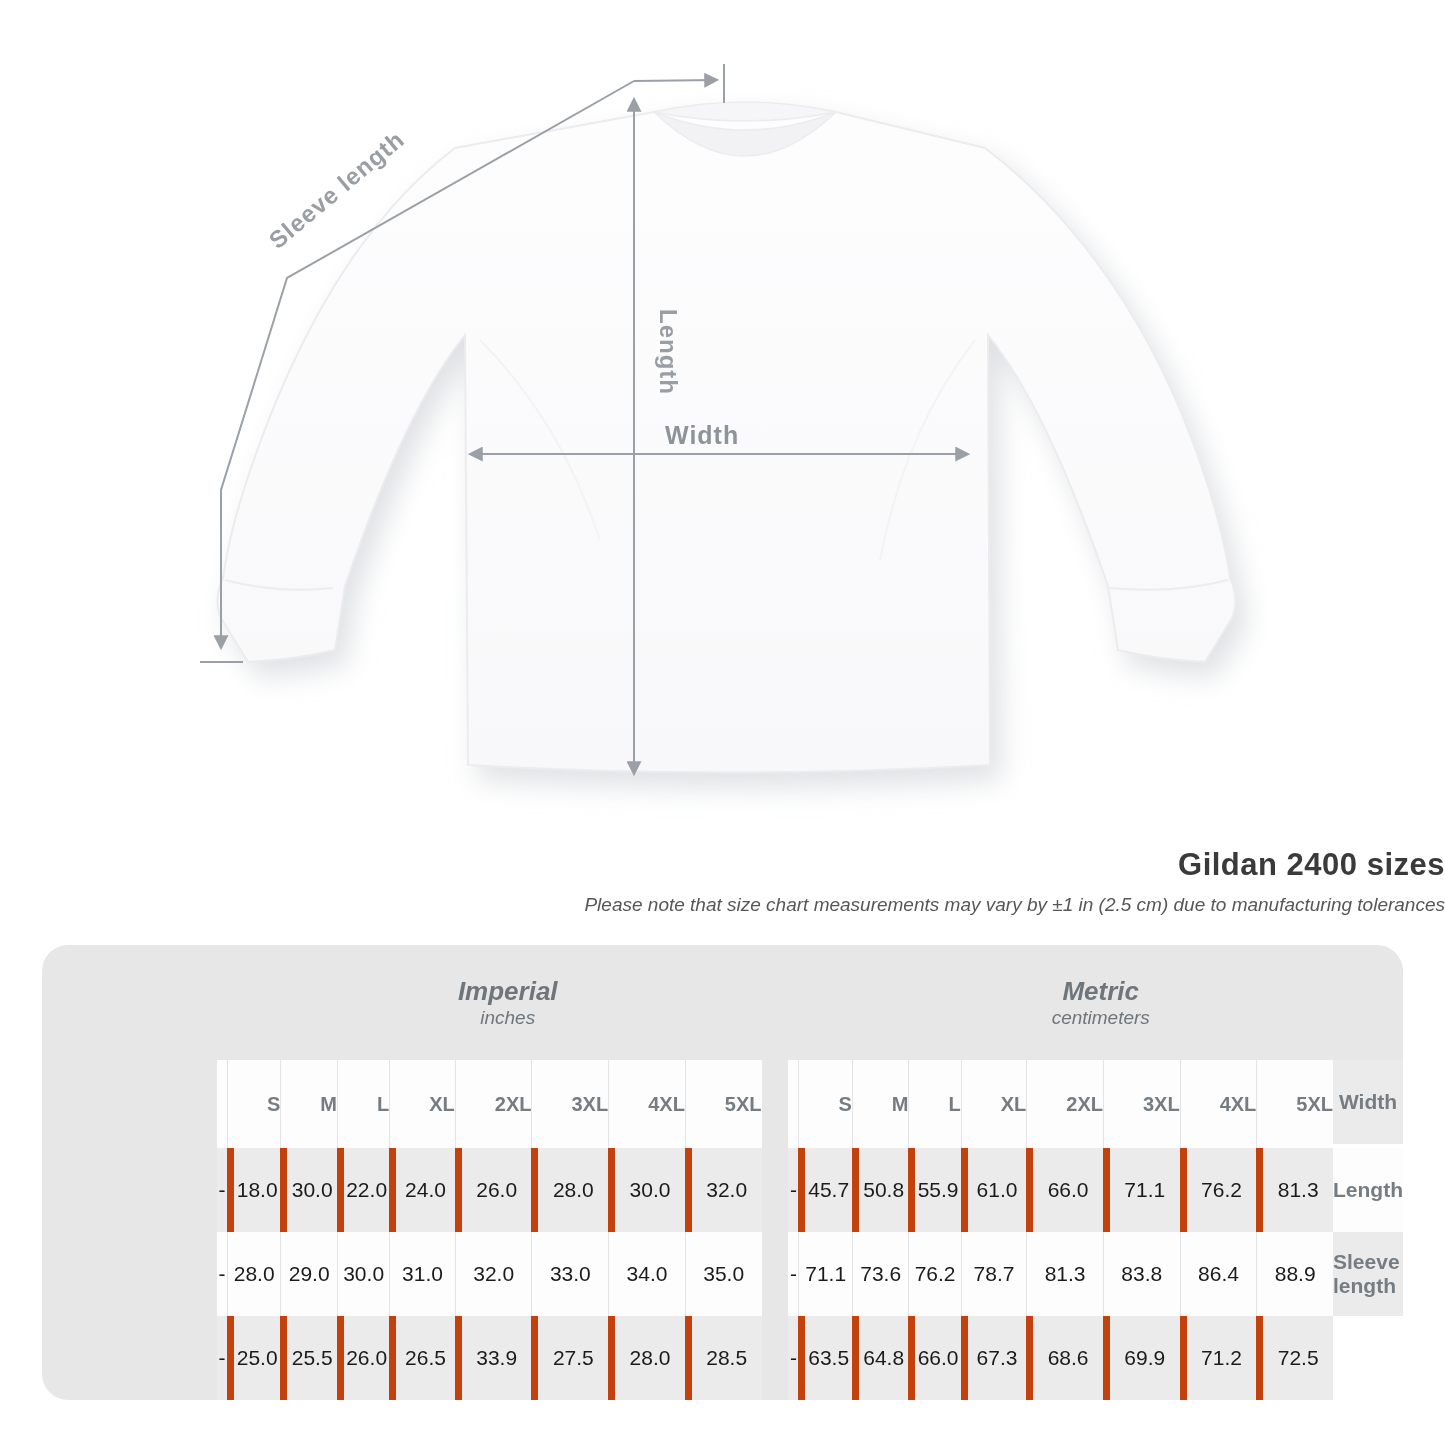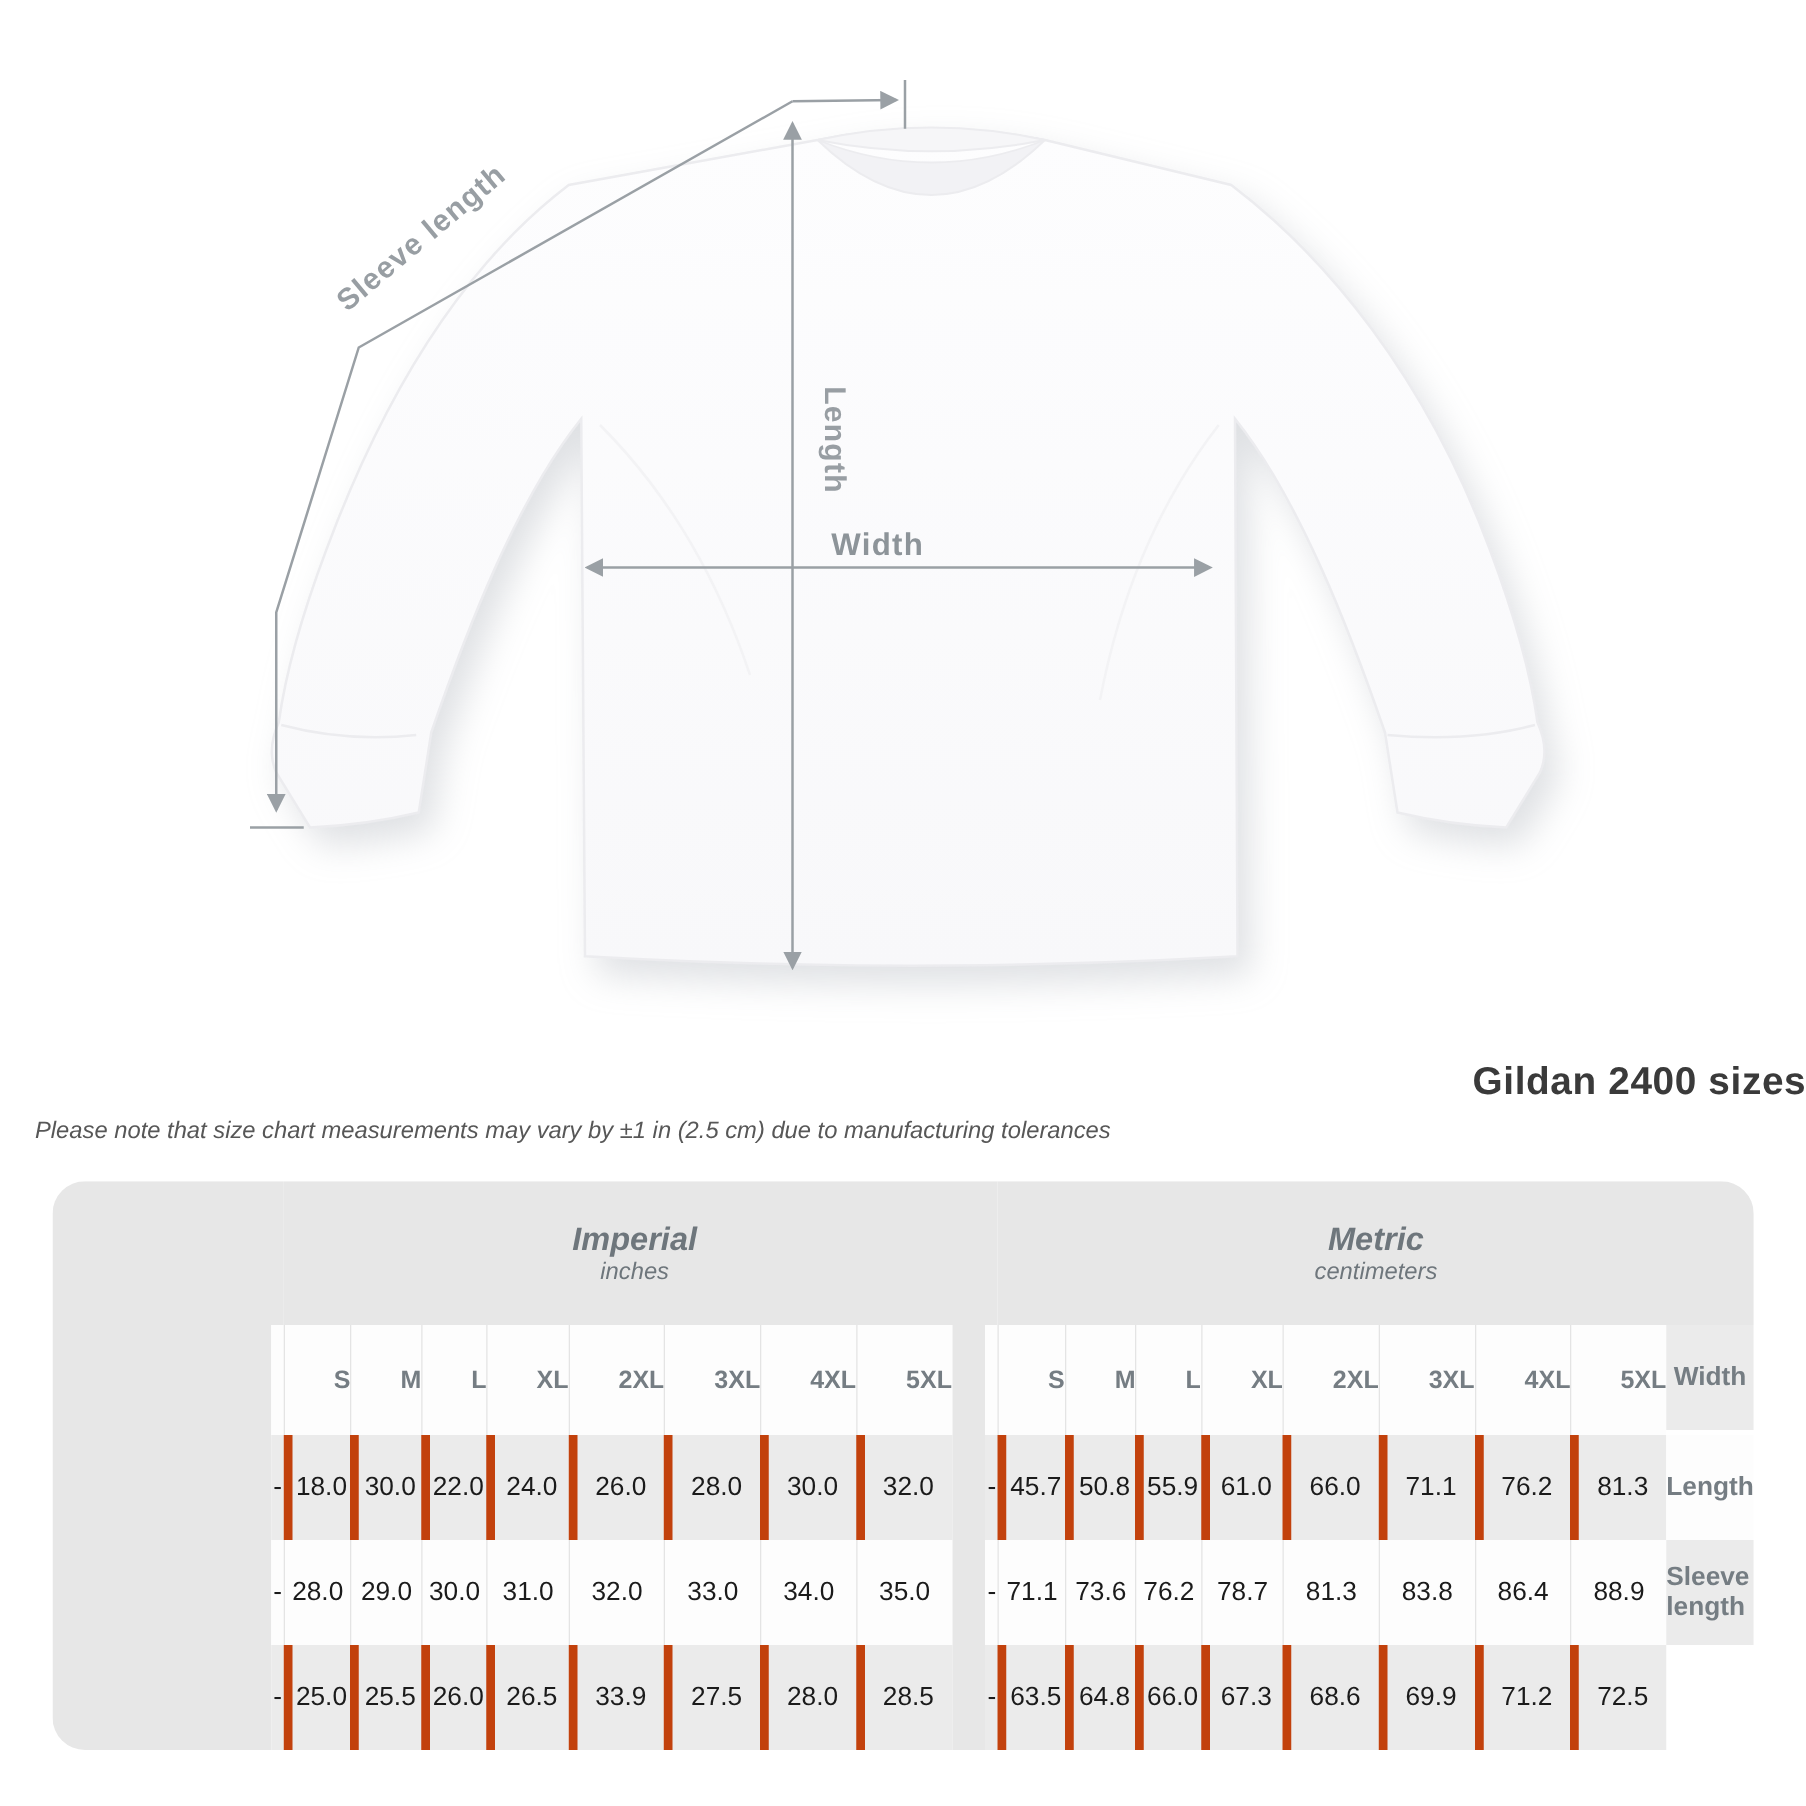--- a/index.html
+++ b/index.html
@@ -8,21 +8,21 @@
     font-family:"Liberation Sans",sans-serif;overflow:hidden;
   }
   
   .diagram{position:absolute;left:0;top:0;width:1445px;height:820px;}
   
   .title{
     position:absolute;left:0;right:0;top:847px;text-align:right;
     font-size:31px;font-weight:bold;color:#3a3a3a;letter-spacing:.5px;
   }
   .subtitle{
-    position:absolute;left:0;right:0;top:894px;text-align:left;
+    position:absolute;left:0;right:0;top:894px;text-align:right;
     font-size:19px;font-style:italic;color:#575757;padding-left:28px;
   }
   
   .tbl{
     position:absolute;left:42px;top:945px;width:1361px;
     border-radius:26px;overflow:hidden;
     display:grid;
     grid-template-columns:175px 10px repeat(9,1fr) 10px repeat(9,1fr);
   }
   .cell{display:flex;align-items:center;justify-content:center;}

